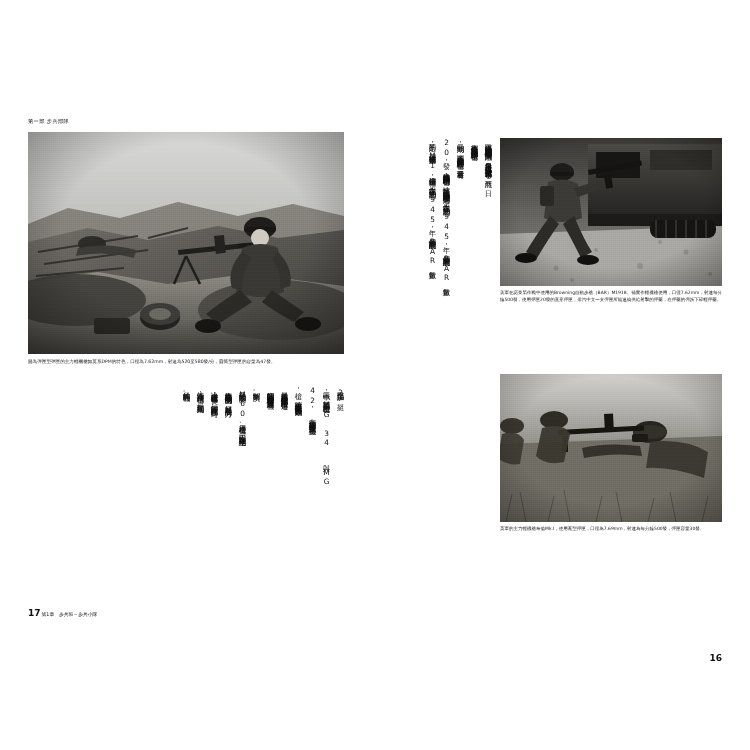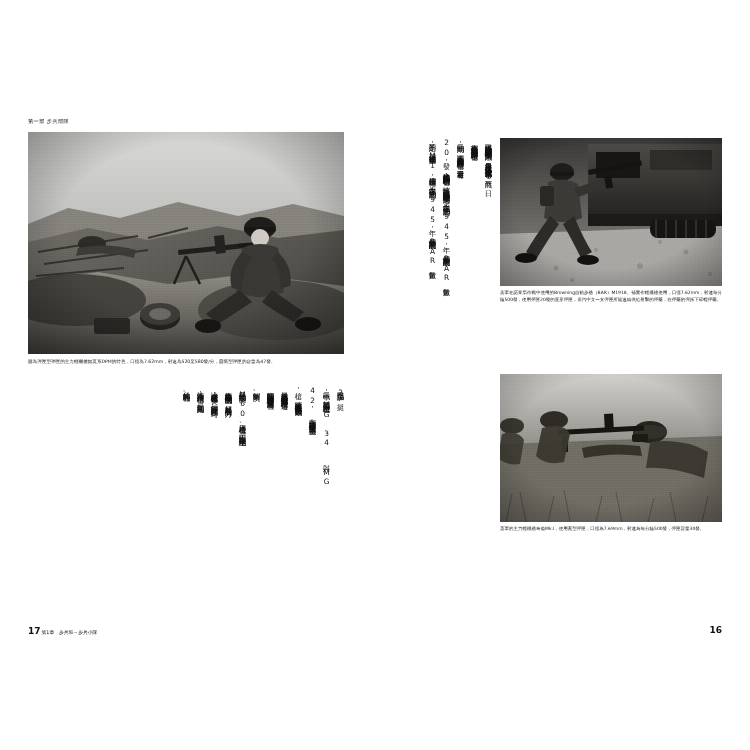--- a/index.html
+++ b/index.html
@@ -82,21 +82,21 @@
     letter-spacing: 0.6px;
     color: #111;
     height: 228px;
     width: 14px;
     white-space: nowrap;
     overflow: hidden;
   }
   .page-footer-left {
     position: absolute;
     left: 4px;
-    top: 508px;
+    top: 490px;
     width: 316px;
     font-size: 5px;
     color: #111;
     display: flex;
     align-items: baseline;
     gap: 1px;
   }
   .folio {
     font-size: 9px;
     font-weight: bold;
@@ -171,21 +171,21 @@
     letter-spacing: 0.6px;
     color: #111;
     height: 330px;
     width: 14px;
     white-space: nowrap;
     overflow: hidden;
   }
   .page-footer-right {
     position: absolute;
     left: 0px;
-    top: 500px;
+    top: 528px;
     width: 332px;
     text-align: right;
   }
   .grain {
     position:absolute; left:0; top:0; right:0; bottom:0;
     background-image:
       repeating-linear-gradient(0deg, rgba(255,255,255,0.045) 0 1px, rgba(0,0,0,0.045) 1px 2px),
       repeating-linear-gradient(90deg, rgba(255,255,255,0.03) 0 1px, rgba(0,0,0,0.03) 1px 2px);
     mix-blend-mode: overlay;
     opacity: .55;

